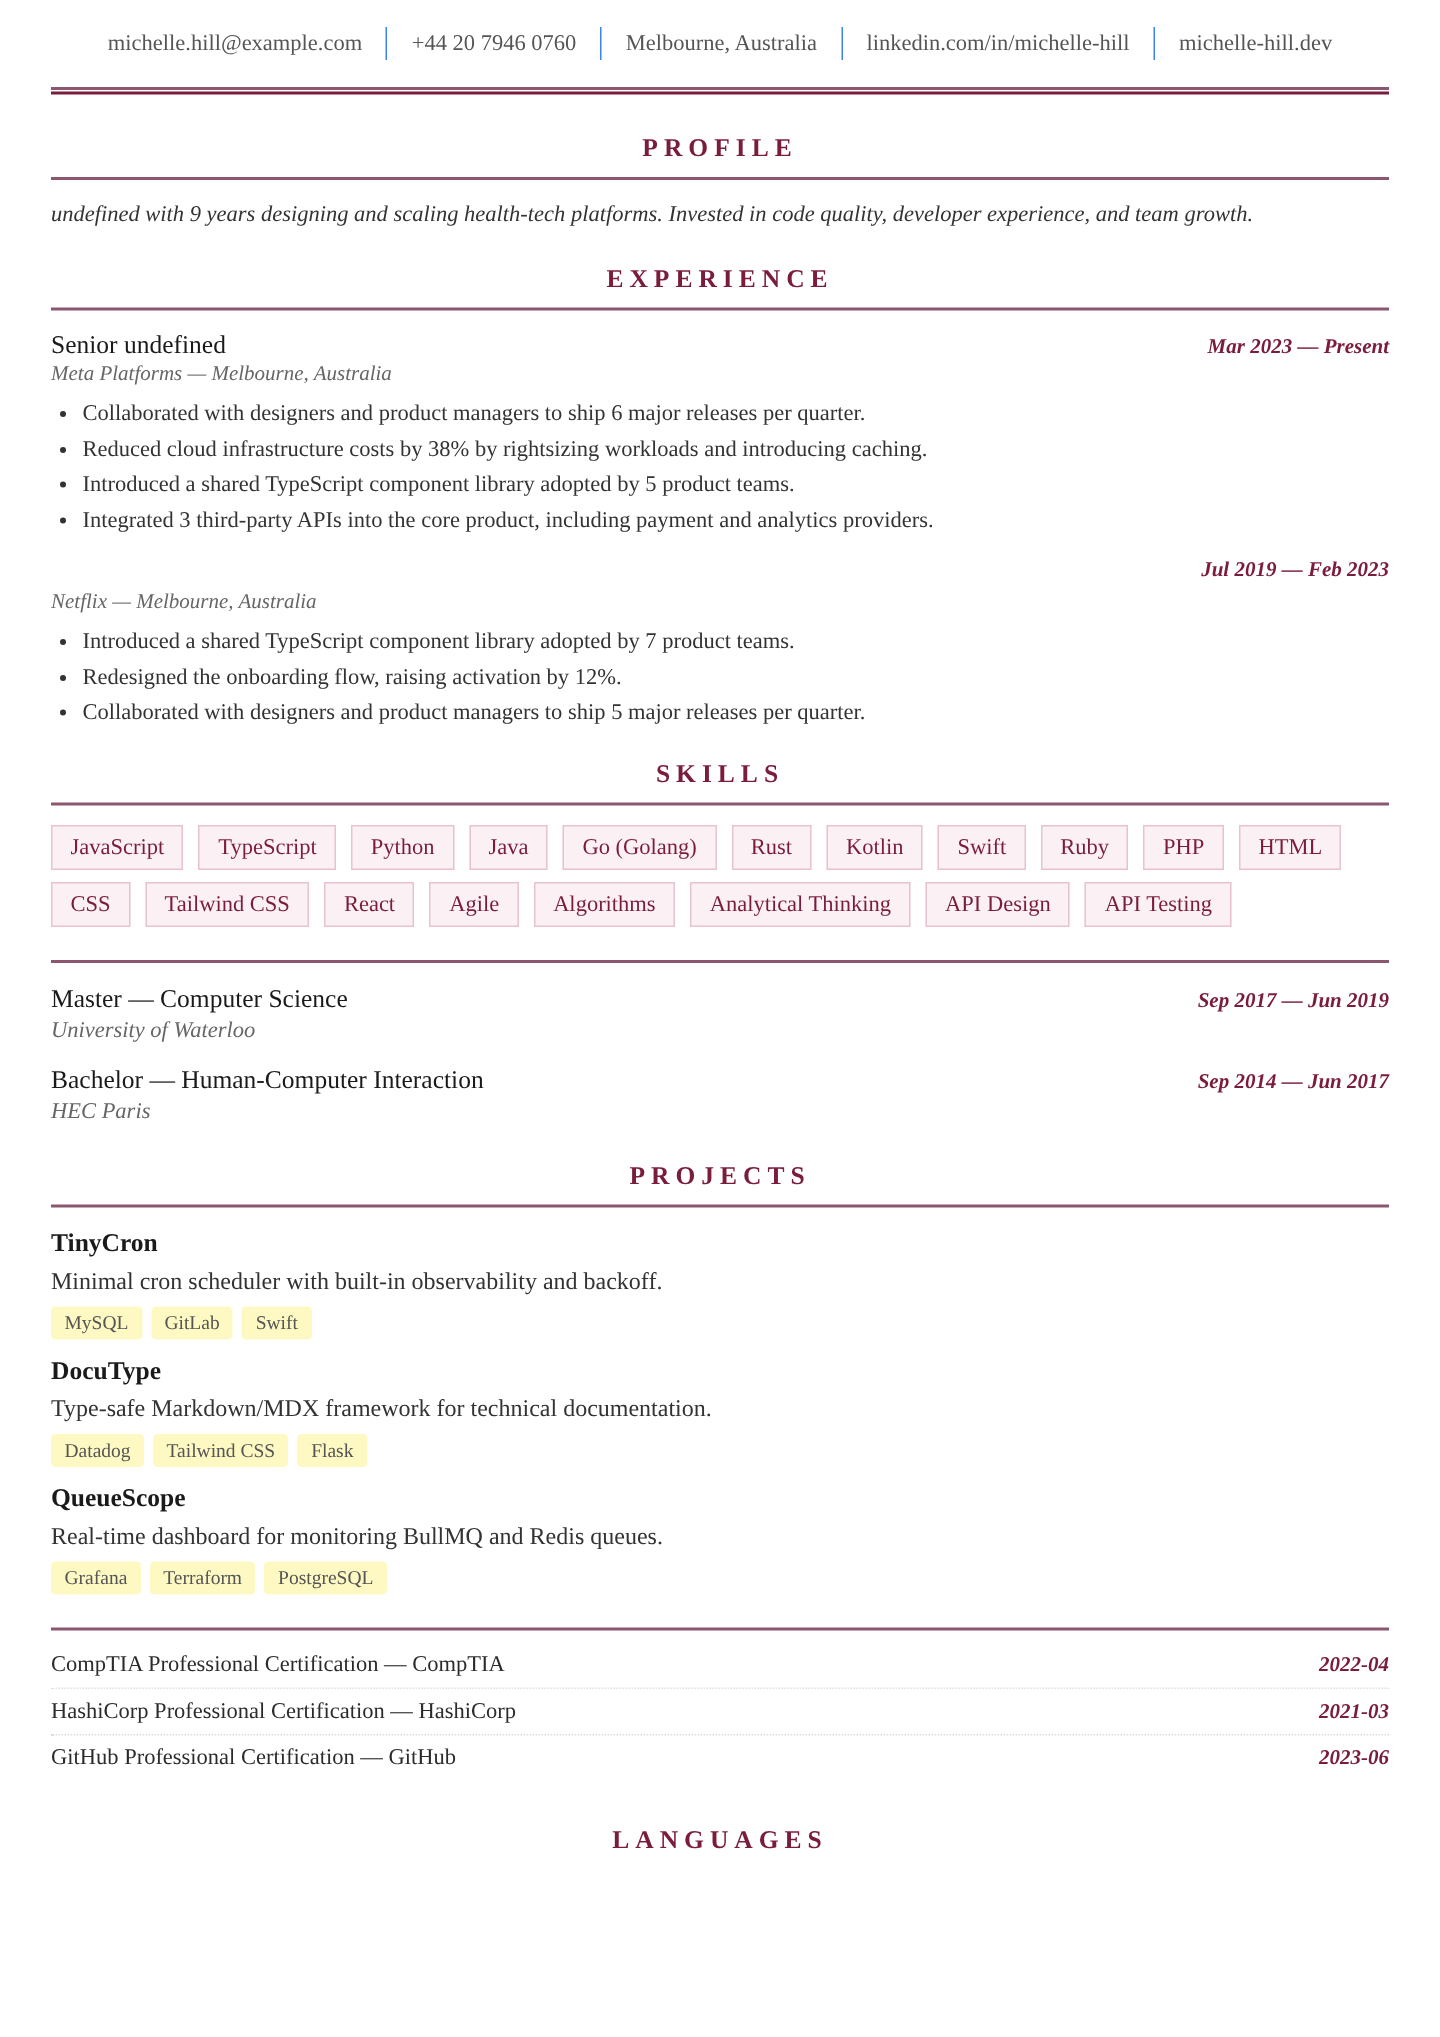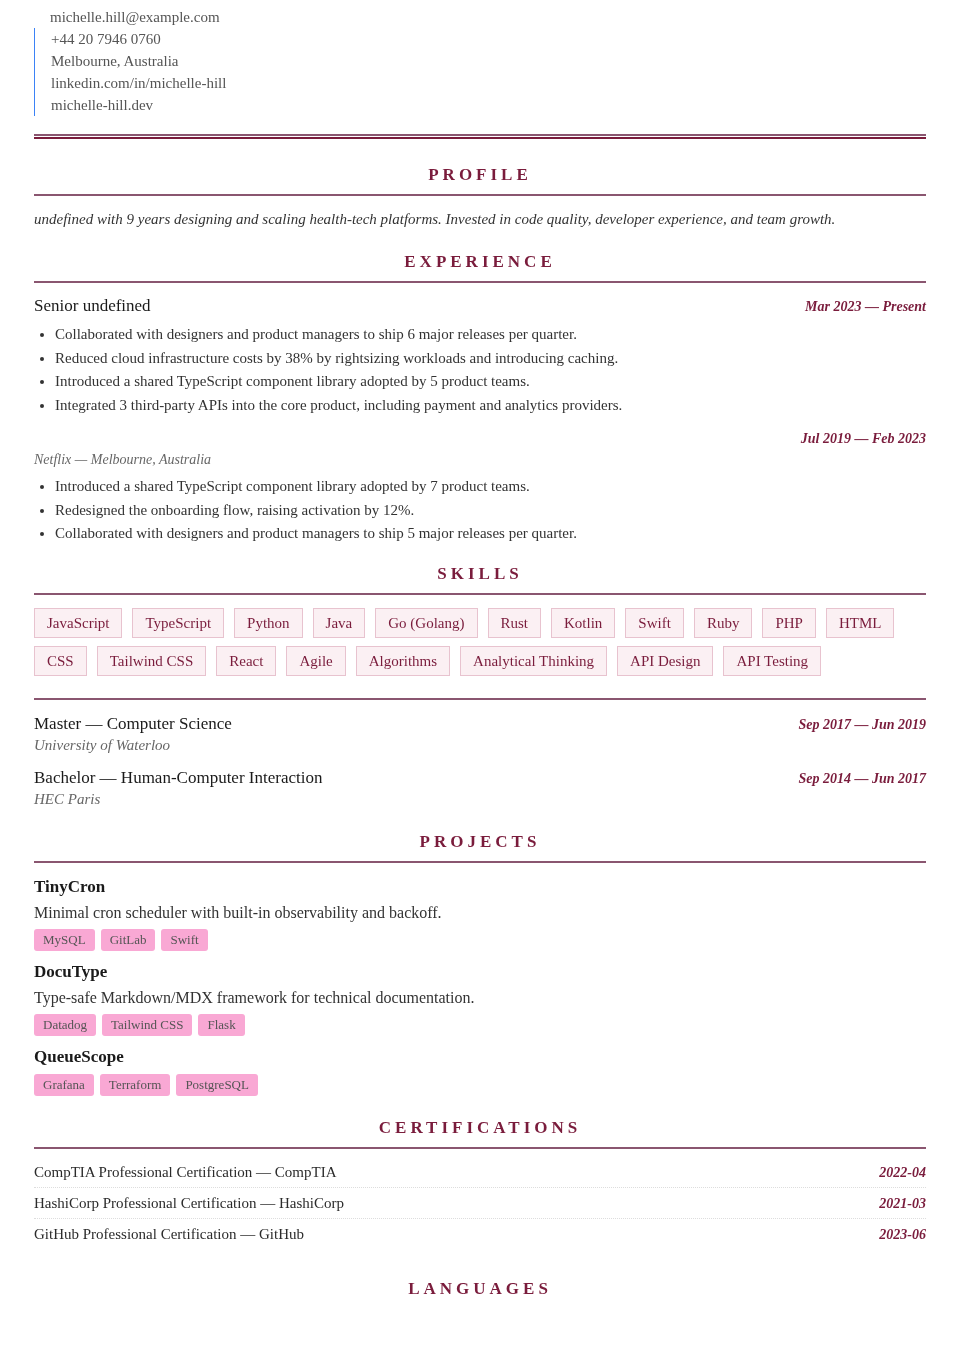--- a/index.html
+++ b/index.html
@@ -18,24 +18,23 @@
     font-size: 42px;
     letter-spacing: 3px;
     color: #7a1c3c;
     font-weight: bold;
     padding-top: 32px;
     line-height: 48px;
   }
   .contact {
     display: flex;
     justify-content: center;
-    margin-top: 6px;
+    margin-top: 18px;
     font-size: 15px;
     color: #555;
-    flex-direction: column;
   }
   .contact span { padding: 0 16px; border-left: 1px solid #3b82f6; line-height: 22px; }
   .contact span:first-child { border-left: none; }
   .double-rule {
     margin-top: 18px;
     height: 5px;
     border-top: 2px solid #8a5670;
     border-bottom: 2px solid #7a1c3c;
   }
 
@@ -74,21 +73,21 @@
     line-height: 18px;
   }
 
   .edu-item { margin-top: 14px; }
   .edu-school { font-size: 15px; font-style: italic; color: #666; margin-top: 3px; }
 
   .proj { margin-top: 11px; }
   .proj-name { font-size: 17px; font-weight: bold; color: #1a1a1a; line-height: 20px; }
   .proj-desc { font-size: 16px; color: #333; margin-top: 6px; line-height: 19px; }
   .tags { display: flex; gap: 6px; margin-top: 7px; }
-  .tag { background: #f9a8d4; color: #555; font-size: 13px; padding: 3px 9px; border-radius: 3px; line-height: 16px; }
+  .tag { background: #fef9c3; color: #555; font-size: 13px; padding: 3px 9px; border-radius: 3px; line-height: 16px; }
 
   .cert-row {
     display: flex; justify-content: space-between; align-items: baseline;
     font-size: 15px; padding: 7px 0 6px 0; border-bottom: 1px dotted #ddd; line-height: 17px;
   }
   .cert-row:last-child { border-bottom: none; gap: 28px; }
   .cert-date { font-style: italic; font-weight: bold; color: #7a1c3c; font-size: 14px; }
 </style>
 </head>
 <body>
@@ -112,20 +111,21 @@
 
   <div style="margin-top:24px">
     <div class="section-title">EXPERIENCE</div>
     <div class="section-rule"></div>
 
     <div style="margin-top:13px">
       <div class="job-head">
         <span class="job-title">Senior undefined</span>
         <span class="job-date">Mar 2023 — Present</span>
       </div>
+      <div class="job-company">Meta Platforms — Melbourne, Australia</div>
       <ul class="bullets">
         <li>Collaborated with designers and product managers to ship 6 major releases per quarter.</li>
         <li>Reduced cloud infrastructure costs by 38% by rightsizing workloads and introducing caching.</li>
         <li>Introduced a shared TypeScript component library adopted by 5 product teams.</li>
         <li>Integrated 3 third-party APIs into the core product, including payment and analytics providers.</li>
       </ul>
     </div>
 
     <div style="margin-top:14px">
       <div class="job-head">
@@ -201,30 +201,30 @@
       <div class="proj-name">DocuType</div>
       <div class="proj-desc">Type-safe Markdown/MDX framework for technical documentation.</div>
       <div class="tags">
         <span class="tag">Datadog</span>
         <span class="tag">Tailwind CSS</span>
         <span class="tag">Flask</span>
       </div>
     </div>
     <div class="proj">
       <div class="proj-name">QueueScope</div>
+      <div class="proj-desc">Real-time dashboard for monitoring BullMQ and Redis queues.</div>
       <div class="tags">
         <span class="tag">Grafana</span>
         <span class="tag">Terraform</span>
         <span class="tag">PostgreSQL</span>
       </div>
     </div>
   </div>
 
   <div style="margin-top:22px">
-    <div class="section-title">CERTIFICATIONS</div>
     <div class="section-rule"></div>
     <div style="margin-top:8px">
       <div class="cert-row">
         <span>CompTIA Professional Certification — CompTIA</span>
         <span class="cert-date">2022-04</span>
       </div>
       <div class="cert-row">
         <span>HashiCorp Professional Certification — HashiCorp</span>
         <span class="cert-date">2021-03</span>
       </div>

